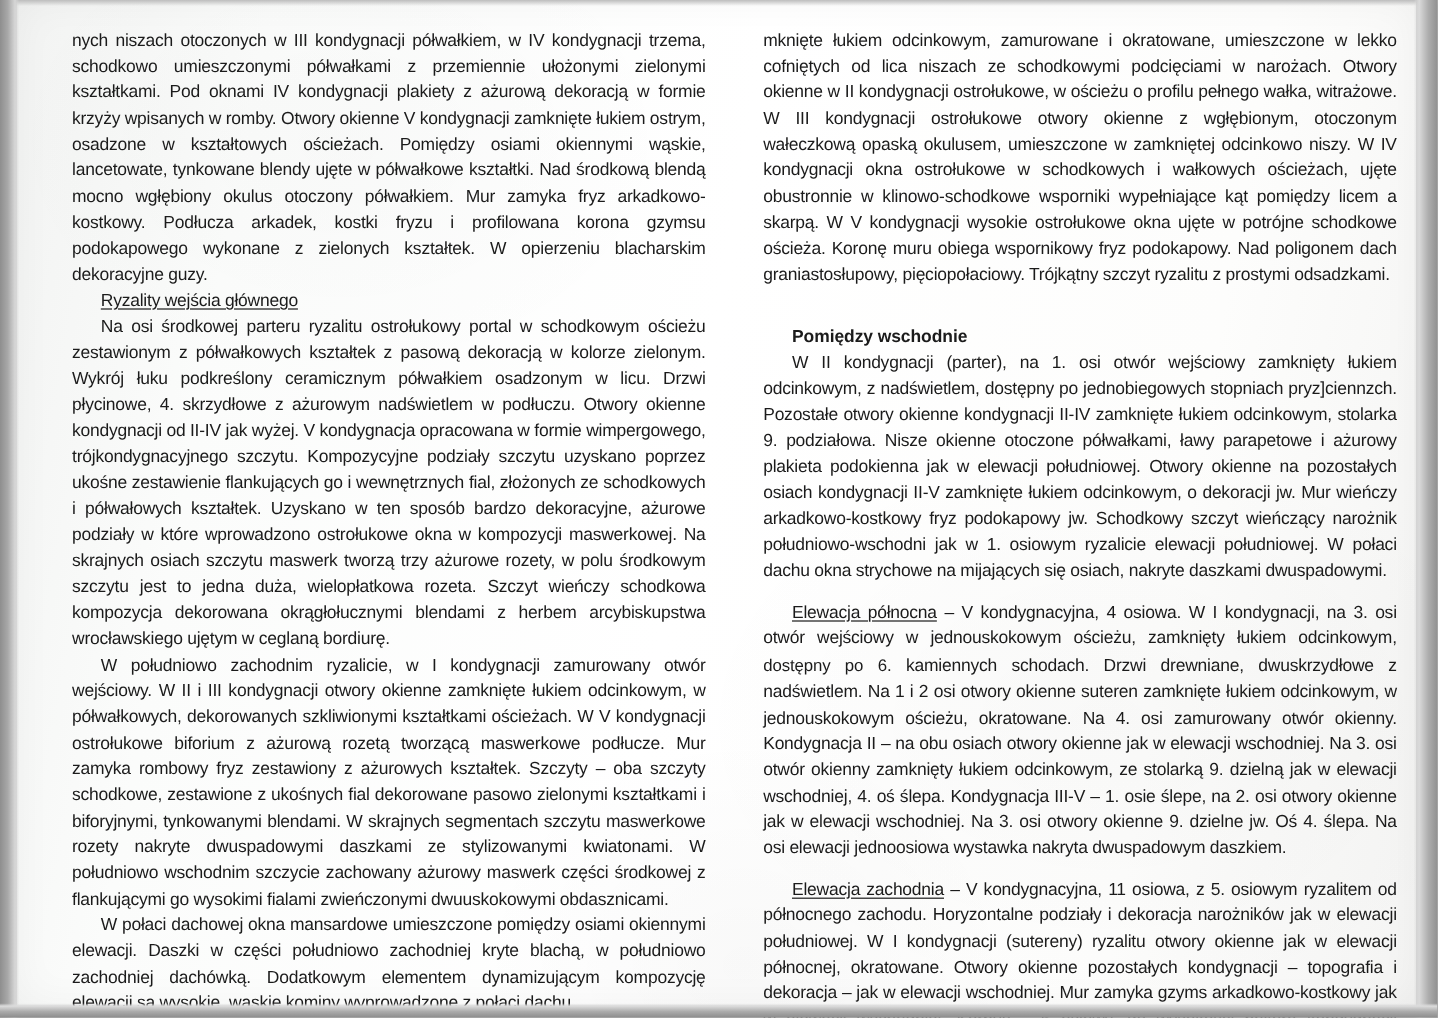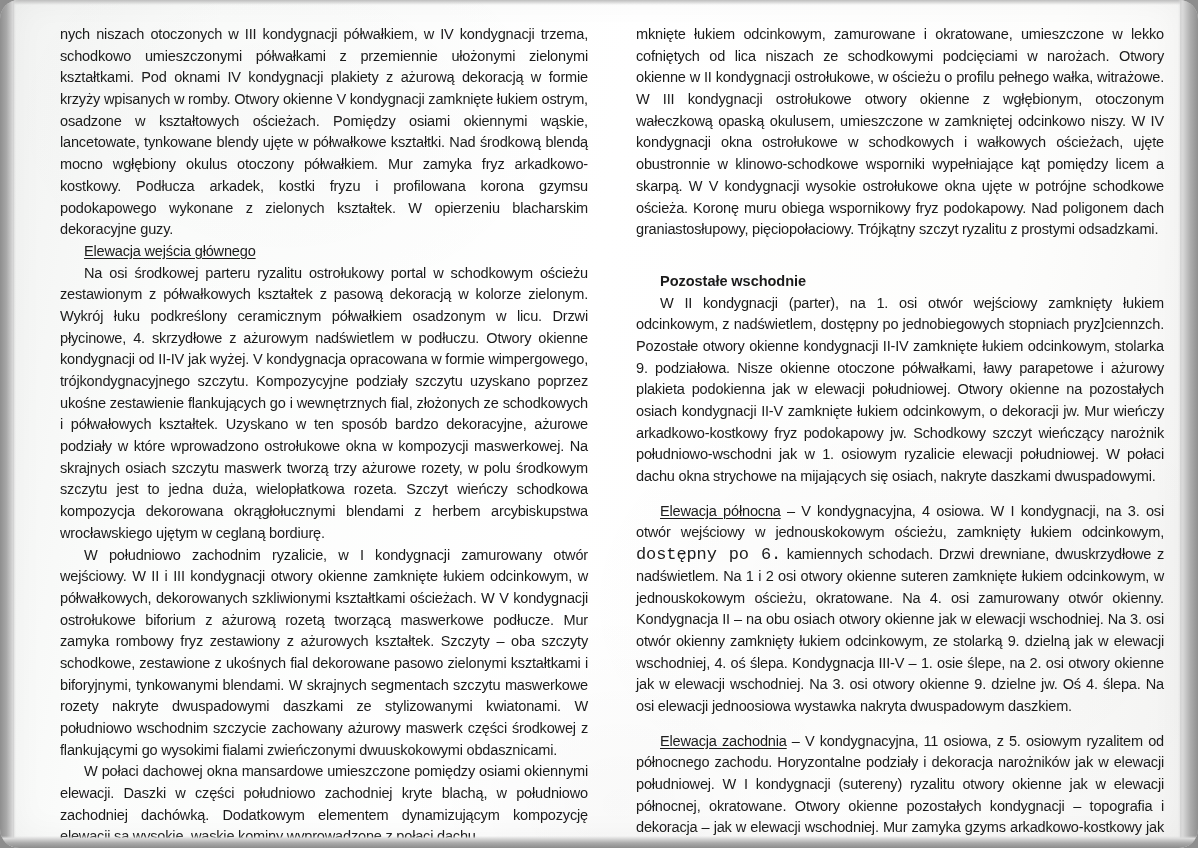--- a/index.html
+++ b/index.html
@@ -9,21 +9,20 @@
     background: #8d8d8d;
   }
 
   .page {
     position: relative;
     width: 1198px;
     height: 848px;
     overflow: hidden;
     background: #cfcfcf;
     font-family: "Liberation Sans", sans-serif;
-    border-radius: 19px;
   }
 
   
   .sheet {
     position: absolute;
     left: 14px;
     top: 0px;
     width: 1166px;
     height: 838px;
     background:
@@ -109,56 +108,56 @@
     text-indent: 24px;
     text-align: left;
     letter-spacing: -0.05px;
   }
 
   .gap-sm { height: 13px; }
   .gap-lg { height: 30px; }
 
   
   .artifact {
-    font-family: Liberation Mono, monospace;
-    font-size: 17px;
+    font-family: Liberation Sans, sans-serif;
+    font-size: 14px;
     letter-spacing: -0.1px;
   }
 </style>
 </head>
 <body>
 
 <div class="page">
   <div class="sheet">
     <div class="grain"></div>
 
     <div class="columns">
 
       <div class="col">
 
         <p class="noindent">nych niszach otoczonych w III kondygnacji półwałkiem, w IV kondygnacji trzema, schodkowo umieszczonymi półwałkami z przemiennie ułożonymi zielonymi kształtkami. Pod oknami IV kondygnacji plakiety z ażurową dekoracją w formie krzyży wpisanych w romby. Otwory okienne V kondygnacji zamknięte łukiem ostrym, osadzone w kształtowych ościeżach. Pomiędzy osiami okiennymi wąskie, lancetowate, tynkowane blendy ujęte w półwałkowe kształtki.  Nad środkową blendą mocno wgłębiony okulus otoczony półwałkiem. Mur zamyka fryz arkadkowo-kostkowy. Podłucza arkadek,  kostki fryzu i profilowana korona gzymsu podokapowego wykonane z zielonych kształtek. W opierzeniu blacharskim dekoracyjne guzy.</p>
 
-        <p class="subhead"><span class="uh">Elewacja wejścia głównego</span></p>
+        <p class="subhead"><span class="uh">Ryzality wejścia głównego</span></p>
 
         <p class="indent">Na osi środkowej parteru ryzalitu ostrołukowy portal w schodkowym ościeżu zestawionym z półwałkowych kształtek z pasową dekoracją w kolorze zielonym. Wykrój łuku podkreślony ceramicznym półwałkiem osadzonym w licu. Drzwi płycinowe, 4. skrzydłowe z ażurowym nadświetlem w podłuczu. Otwory okienne kondygnacji od II-IV jak wyżej. V kondygnacja opracowana w formie wimpergowego, trójkondygnacyjnego szczytu. Kompozycyjne podziały szczytu uzyskano poprzez ukośne zestawienie flankujących go i wewnętrznych fial, złożonych ze schodkowych i półwałowych kształtek. Uzyskano w ten sposób bardzo dekoracyjne, ażurowe podziały w które wprowadzono ostrołukowe okna w kompozycji maswerkowej. Na skrajnych osiach szczytu maswerk tworzą trzy ażurowe rozety, w polu środkowym szczytu jest to jedna duża, wielopłatkowa rozeta. Szczyt wieńczy schodkowa kompozycja dekorowana okrągłołucznymi blendami z herbem arcybiskupstwa wrocławskiego ujętym w ceglaną bordiurę.</p>
 
 
         <p class="indent">W południowo zachodnim ryzalicie, w I kondygnacji zamurowany otwór wejściowy. W II i III kondygnacji otwory okienne zamknięte łukiem odcinkowym, w półwałkowych, dekorowanych szkliwionymi kształtkami ościeżach. W V kondygnacji ostrołukowe biforium z ażurową rozetą tworzącą maswerkowe podłucze. Mur zamyka rombowy fryz zestawiony z ażurowych kształtek. Szczyty – oba szczyty  schodkowe, zestawione z ukośnych fial dekorowane pasowo zielonymi kształtkami i biforyjnymi, tynkowanymi blendami. W skrajnych segmentach szczytu maswerkowe rozety nakryte dwuspadowymi daszkami ze stylizowanymi kwiatonami. W południowo wschodnim szczycie zachowany ażurowy maswerk części środkowej z flankującymi go wysokimi fialami zwieńczonymi dwuuskokowymi obdasznicami.</p>
 
         <p class="indent">W połaci dachowej okna mansardowe umieszczone pomiędzy osiami okiennymi elewacji. Daszki w części południowo zachodniej kryte blachą, w południowo zachodniej dachówką. Dodatkowym elementem dynamizującym kompozycję elewacji są wysokie, wąskie kominy wyprowadzone z połaci dachu.</p>
 
       </div>
 
       <div class="col">
 
         <p class="noindent">mknięte łukiem odcinkowym, zamurowane i okratowane, umieszczone w lekko cofniętych od lica niszach ze schodkowymi podcięciami w narożach. Otwory okienne w II kondygnacji ostrołukowe, w ościeżu o profilu pełnego wałka, witrażowe. W III kondygnacji ostrołukowe otwory okienne z wgłębionym, otoczonym wałeczkową opaską okulusem, umieszczone w zamkniętej odcinkowo niszy. W IV kondygnacji okna ostrołukowe w schodkowych i wałkowych ościeżach, ujęte obustronnie w klinowo-schodkowe wsporniki wypełniające kąt pomiędzy licem a skarpą. W V kondygnacji wysokie ostrołukowe okna ujęte w potrójne schodkowe ościeża. Koronę muru obiega wspornikowy fryz podokapowy. Nad poligonem dach graniastosłupowy, pięciopołaciowy. Trójkątny szczyt ryzalitu z prostymi odsadzkami.</p>
 
         <div class="gap-lg"></div>
 
-        <p class="blockhead">Pozostałe wschodnie</p>
+        <p class="blockhead">Pomiędzy wschodnie</p>
 
 
         <p class="indent">W II  kondygnacji (parter), na 1. osi otwór wejściowy zamknięty łukiem odcinkowym, z nadświetlem, dostępny po jednobiegowych stopniach pryz]ciennzch. Pozostałe otwory okienne kondygnacji II-IV zamknięte łukiem odcinkowym, stolarka 9. podziałowa. Nisze okienne otoczone półwałkami, ławy parapetowe i ażurowy plakieta podokienna jak w elewacji południowej. Otwory okienne na pozostałych osiach kondygnacji II-V zamknięte łukiem odcinkowym, o dekoracji jw. Mur wieńczy arkadkowo-kostkowy fryz podokapowy jw. Schodkowy szczyt wieńczący narożnik południowo-wschodni jak w 1. osiowym ryzalicie elewacji południowej. W połaci dachu okna strychowe na mijających się osiach, nakryte daszkami dwuspadowymi.</p>
 
         <div class="gap-sm"></div>
 
         <p class="indent"><span class="uh">Elewacja północna</span><span> – V kondygnacyjna, 4 osiowa. W I kondygnacji, na 3. osi otwór wejściowy w jednouskokowym ościeżu, zamknięty łukiem odcinkowym, </span><span class="artifact">dostępny po 6.</span><span> kamiennych schodach. Drzwi drewniane, dwuskrzydłowe z nadświetlem. Na 1 i 2 osi otwory okienne suteren zamknięte łukiem odcinkowym, w jednouskokowym ościeżu, okratowane. Na 4. osi zamurowany otwór okienny. Kondygnacja II – na obu osiach otwory okienne jak w elewacji wschodniej. Na 3. osi otwór okienny zamknięty łukiem odcinkowym, ze stolarką 9. dzielną jak w elewacji wschodniej, 4. oś ślepa. Kondygnacja III-V – 1. osie ślepe, na 2. osi otwory okienne jak w elewacji wschodniej. Na 3. osi otwory okienne 9. dzielne jw. Oś 4. ślepa. Na osi elewacji jednoosiowa wystawka nakryta dwuspadowym daszkiem.</span></p>
 
         <div class="gap-sm"></div>
 

